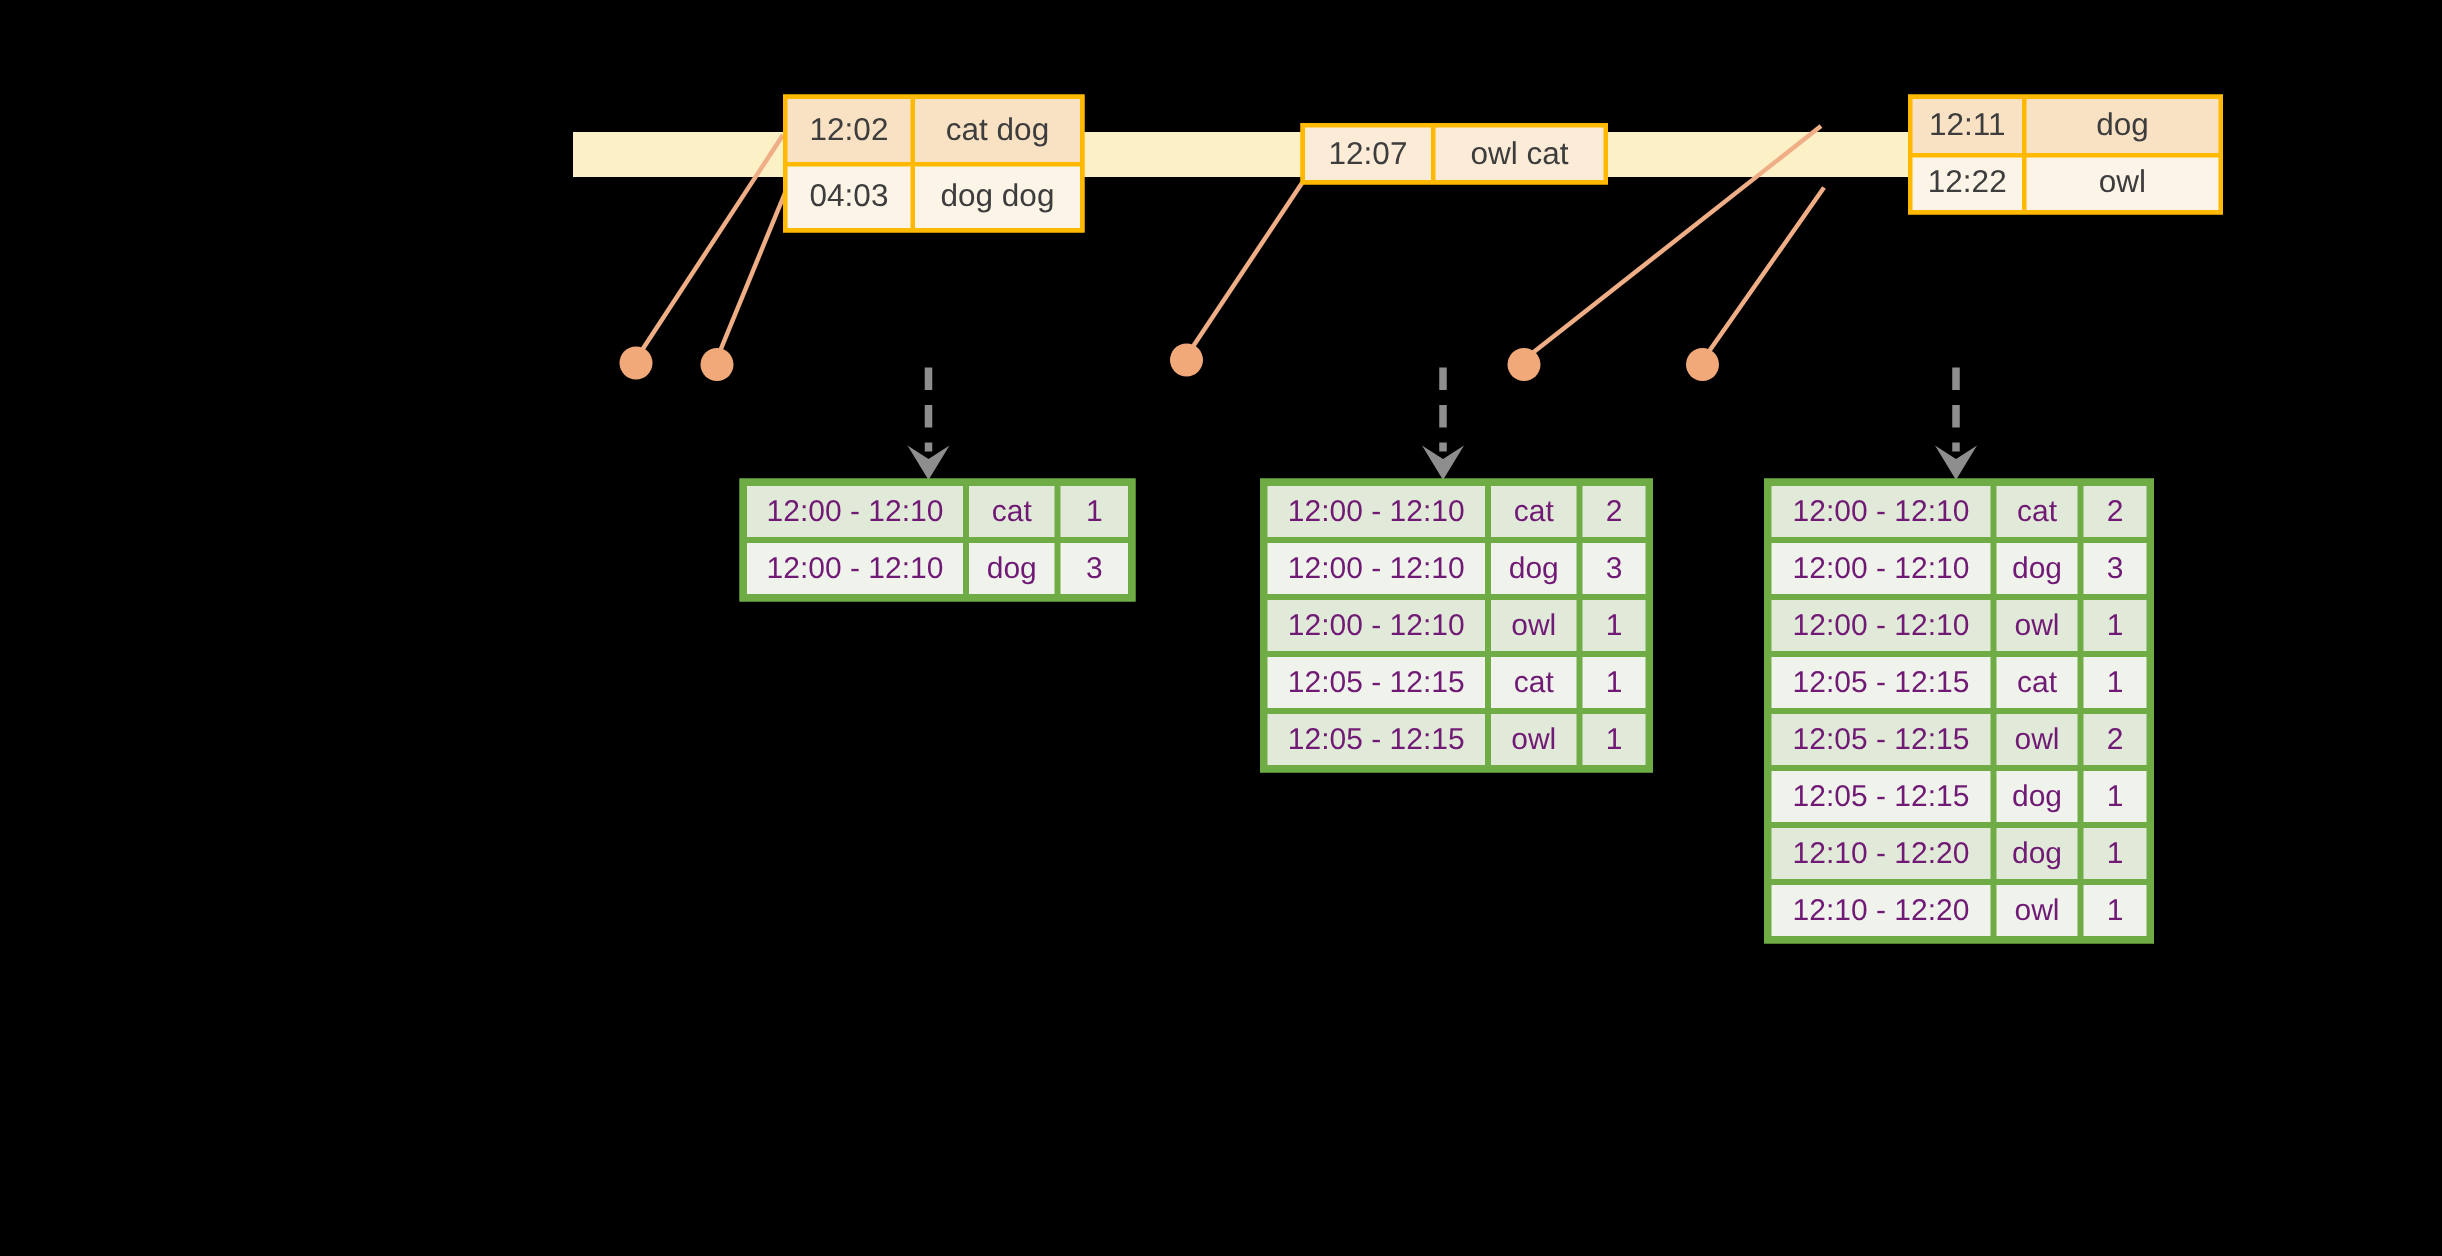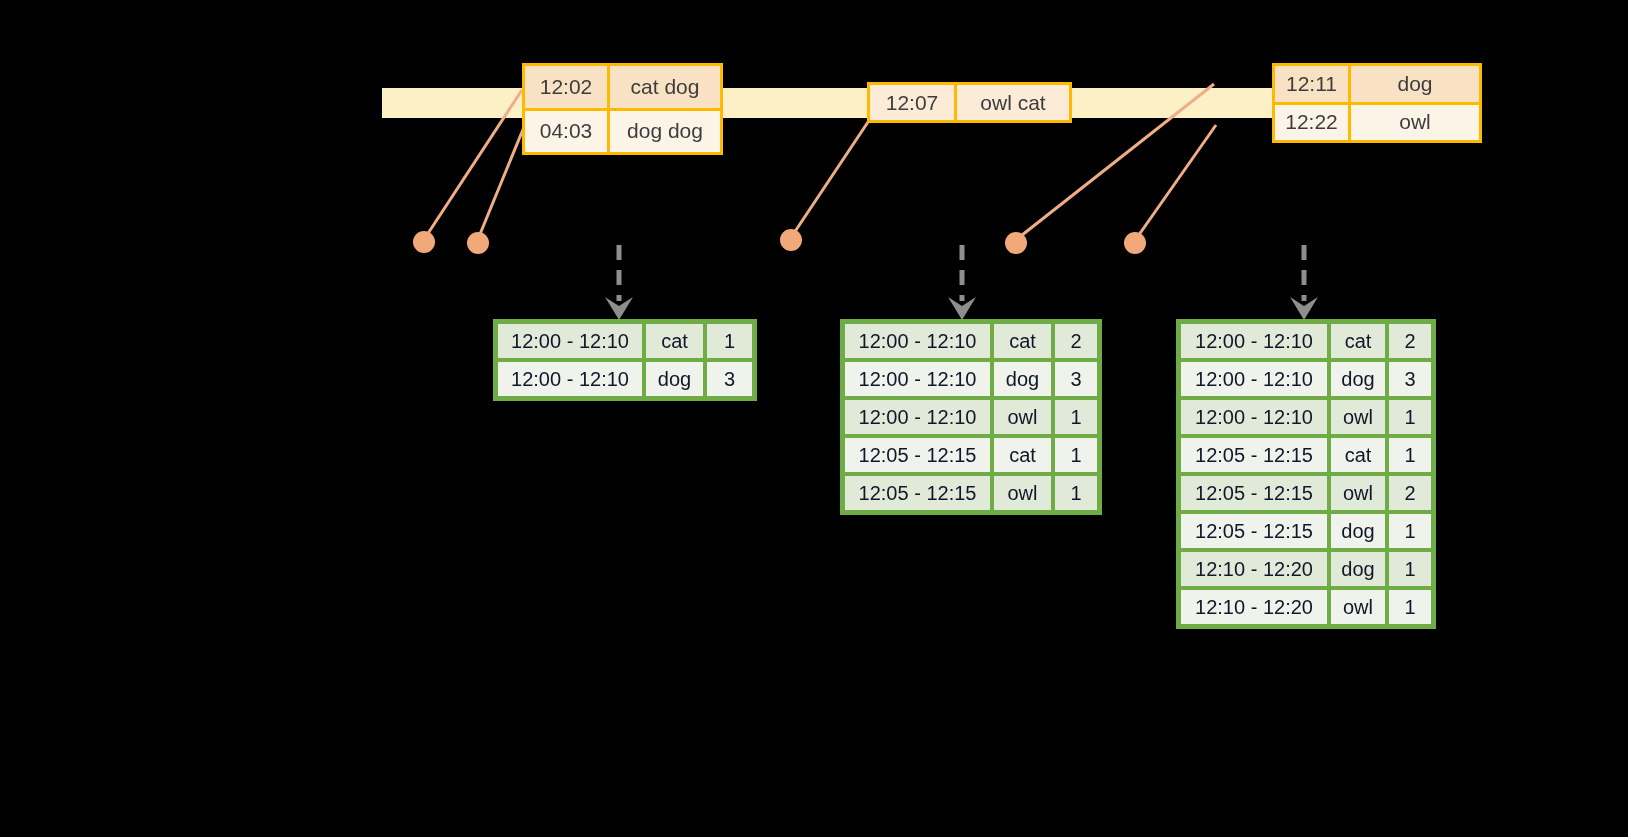--- a/index.html
+++ b/index.html
@@ -19,21 +19,21 @@
   .ecell.dark  { background:#F9E2C4; }
   .ecell.light { background:#FDF4E8; }
   .ecell.mid   { background:#FBEBD7; }
 
   
   .rtable {
     position:absolute; display:grid; gap:4px; grid-auto-rows:34px;
     background:#6FAC46; border:5px solid #6FAC46; box-sizing:border-box;
   }
   .rcell { display:flex; align-items:center; justify-content:center;
-           font-size:20px; color:#0f172a; white-space:nowrap; }
+           font-size:20px; color:#701a75; white-space:nowrap; }
   .rcell.d { background:#E1EAD8; }
   .rcell.l { background:#EFF3EB; }
 </style>
 </head>
 <body>
 
 <div class="canvas">
 
   <svg class="layer" width="1628" height="837" viewBox="0 0 1628 837">
 

